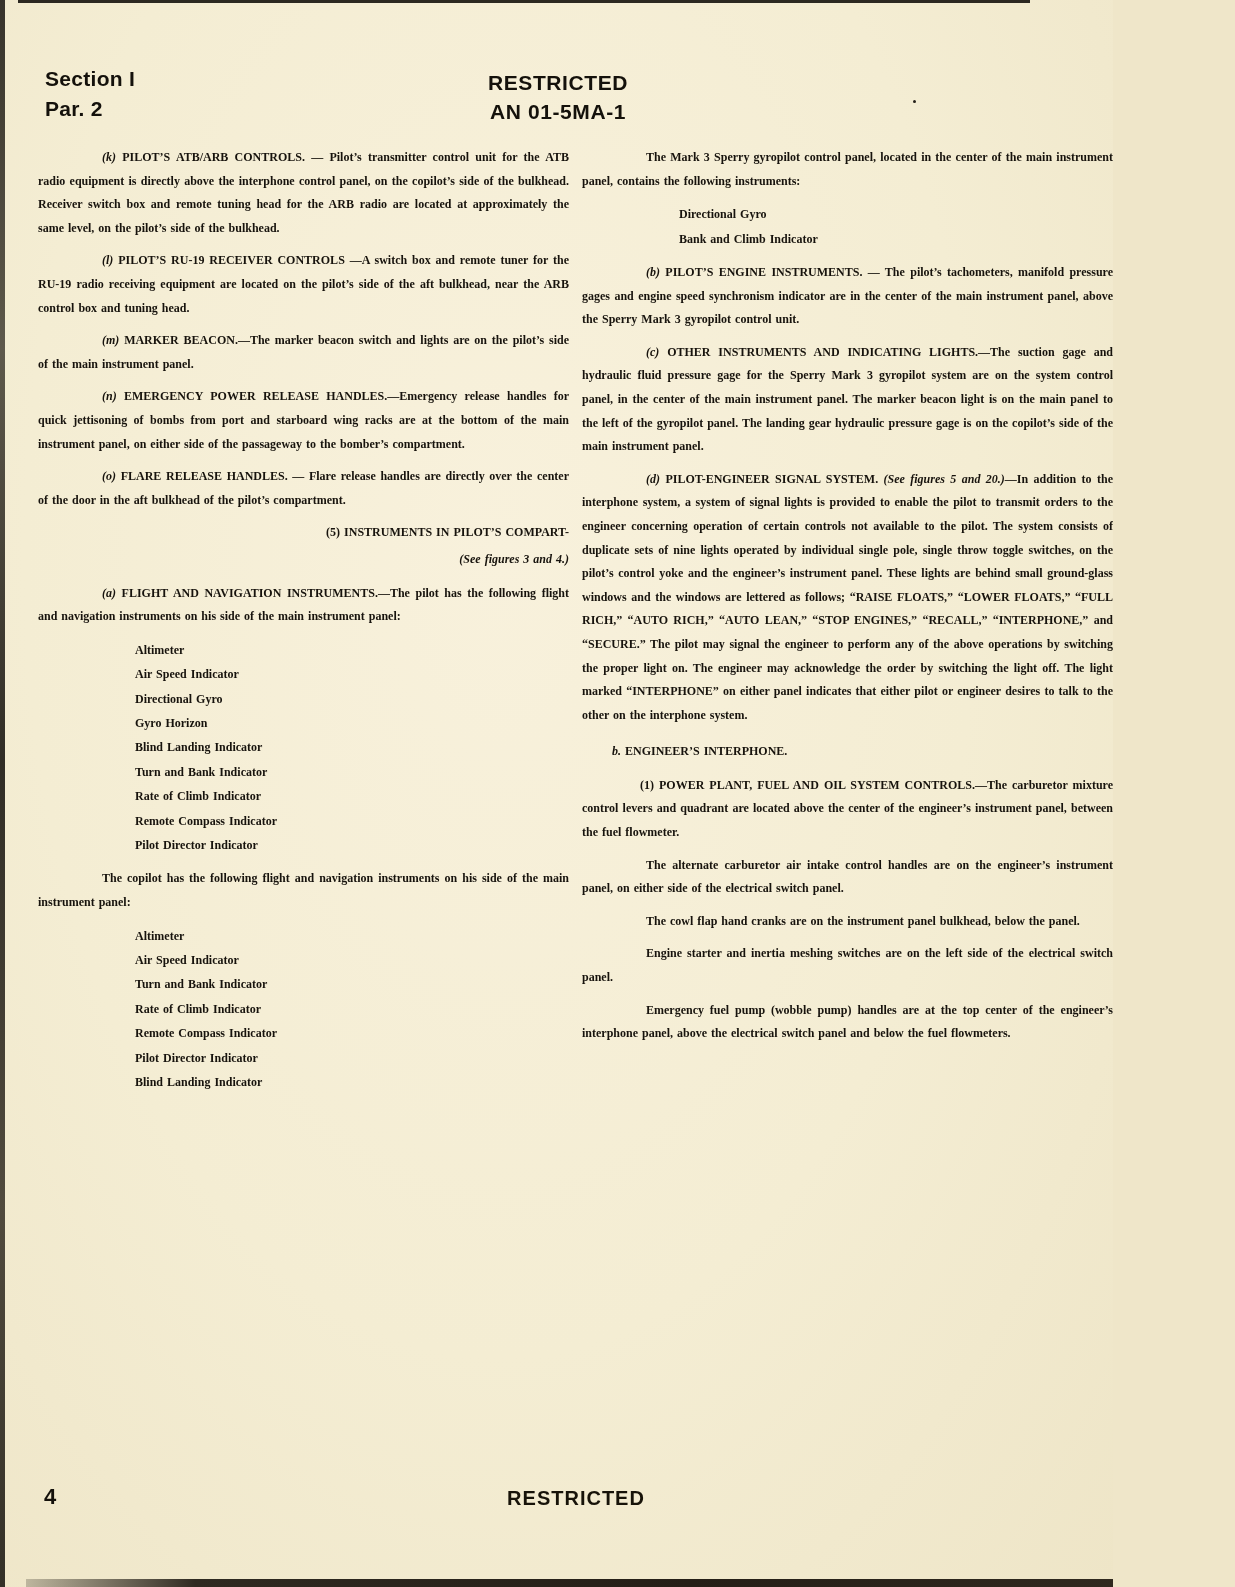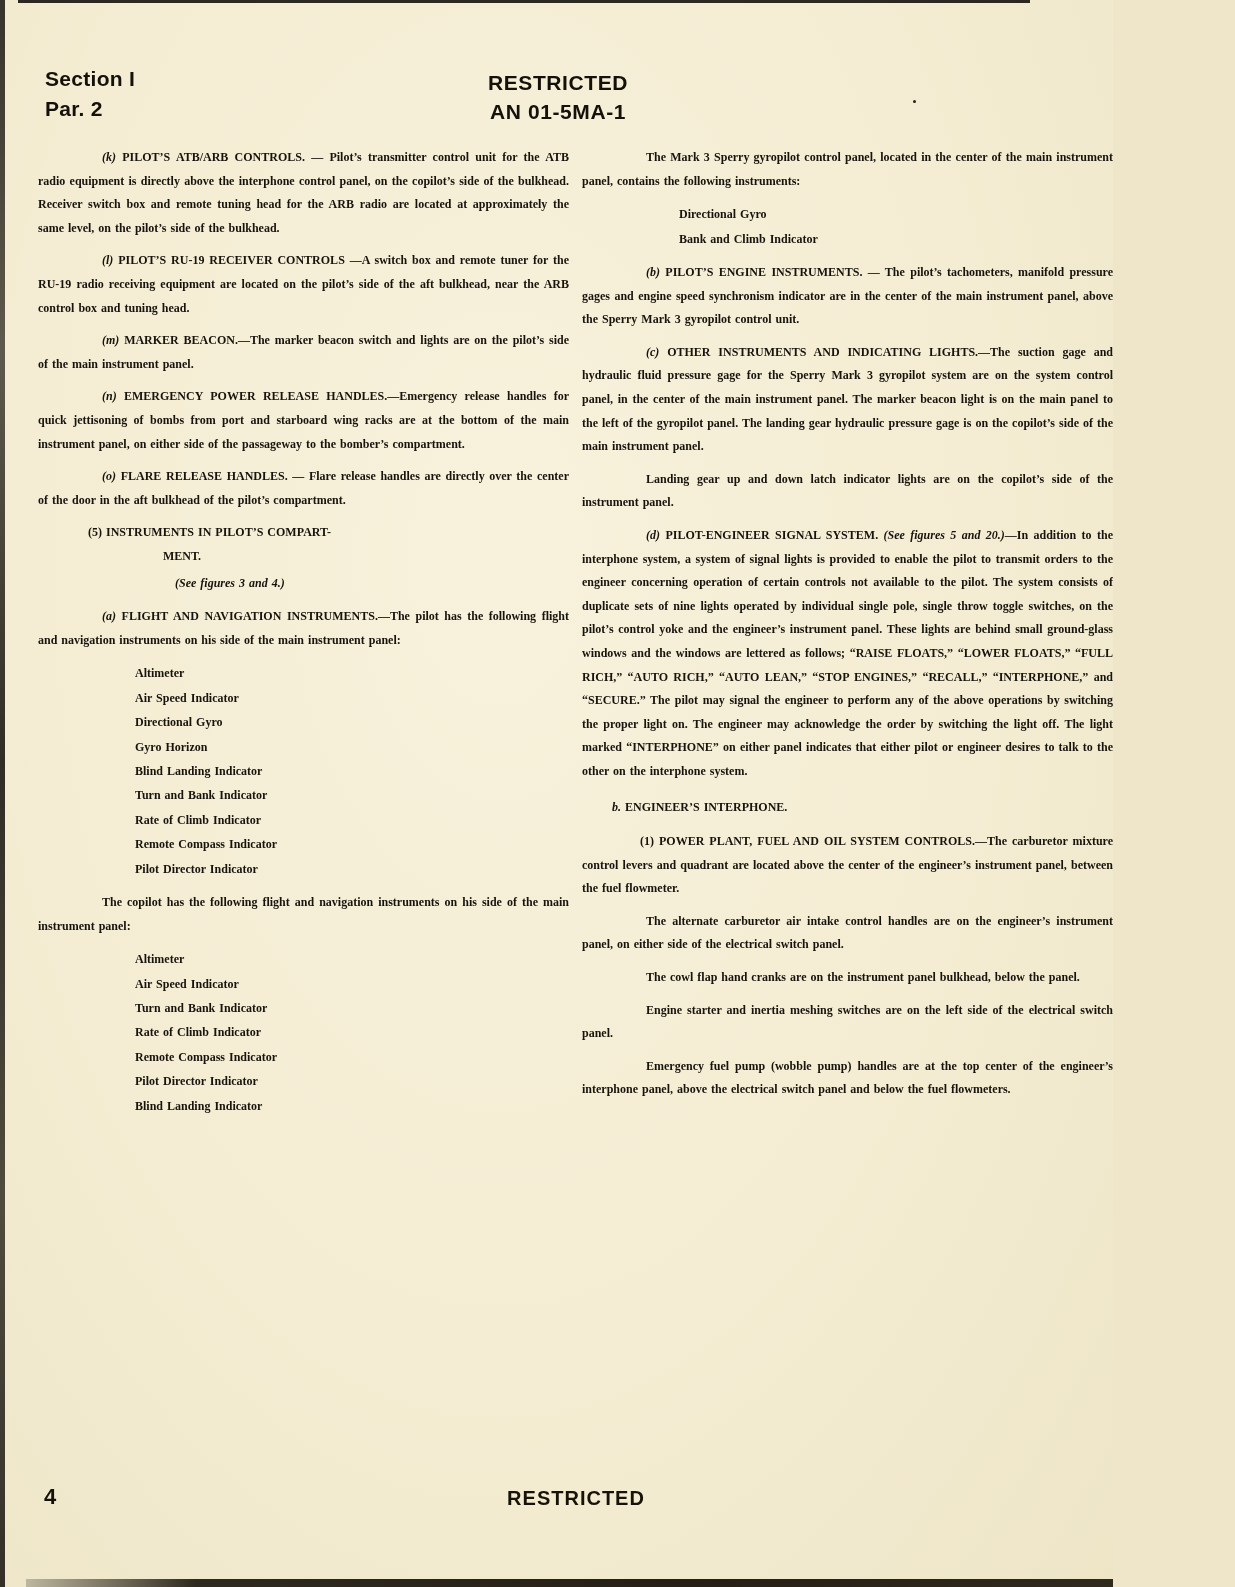--- a/index.html
+++ b/index.html
@@ -53,21 +53,21 @@
     text-align:justify; word-spacing:1px;
   }
   .col-left  { left:38px; }
   .col-right { left:582px; }
   .para { margin:0 0 9px 0; text-indent:64px; }
   .para.subhead { text-indent:30px; margin:13px 0 10px 0; }
   .para.numbered { text-indent:58px; }
   .it { font-style:italic; }
   .ilist { margin:1px 0 10px 97px; text-align:left; }
   .ilist-item { line-height:24.4px; }
-  .h5 { margin:7px 0 10px 0; text-align:left; }
+  .h5 { margin:7px 0 10px 0; text-align:right; }
   .h5-line1 { margin-left:50px; }
   .h5-line2 { margin-left:125px; }
   .h5-note  { font-style:italic; margin:3px 0 0 137px; }
 </style>
 </head>
 <body>
 
 <div class="page">
 
   <div class="edge-left"></div>
@@ -91,21 +91,20 @@
   </div>
 
   <div class="col col-left">
       <p class="para"><span class="it">(k) </span><span>PILOT’S ATB/ARB CONTROLS. — Pilot’s transmitter control unit for the ATB radio equipment is directly above the interphone control panel, on the copilot’s side of the bulkhead. Receiver switch box and remote tuning head for the ARB radio are located at approximately the same level, on the pilot’s side of the bulkhead.</span></p>
       <p class="para"><span class="it">(l) </span><span>PILOT’S RU-19 RECEIVER CONTROLS —A switch box and remote tuner for the RU-19 radio receiving equipment are located on the pilot’s side of the aft bulkhead, near the ARB control box and tuning head.</span></p>
       <p class="para"><span class="it">(m) </span><span>MARKER BEACON.—The marker beacon switch and lights are on the pilot’s side of the main instrument panel.</span></p>
       <p class="para"><span class="it">(n) </span><span>EMERGENCY POWER RELEASE HANDLES.—Emergency release handles for quick jettisoning of bombs from port and starboard wing racks are at the bottom of the main instrument panel, on either side of the passageway to the bomber’s compartment.</span></p>
       <p class="para"><span class="it">(o) </span><span>FLARE RELEASE HANDLES. — Flare release handles are directly over the center of the door in the aft bulkhead of the pilot’s compartment.</span></p>
       <div class="h5">
         <div class="h5-line1">(5) INSTRUMENTS IN PILOT’S COMPART-</div>
-        <div class="h5-line2">MENT.</div>
         <div class="h5-note">(See figures 3 and 4.)</div>
       </div>
       <p class="para"><span class="it">(a) </span><span>FLIGHT AND NAVIGATION INSTRUMENTS.—The pilot has the following flight and navigation instruments on his side of the main instrument panel:</span></p>
       <div class="ilist">
         <div class="ilist-item">Altimeter</div>
         <div class="ilist-item">Air Speed Indicator</div>
         <div class="ilist-item">Directional Gyro</div>
         <div class="ilist-item">Gyro Horizon</div>
         <div class="ilist-item">Blind Landing Indicator</div>
         <div class="ilist-item">Turn and Bank Indicator</div>
@@ -125,21 +124,20 @@
       </div>
     </div>
   <div class="col col-right">
       <p class="para"><span>The Mark 3 Sperry gyropilot control panel, located in the center of the main instrument panel, contains the following instruments:</span></p>
       <div class="ilist">
         <div class="ilist-item">Directional Gyro</div>
         <div class="ilist-item">Bank and Climb Indicator</div>
       </div>
       <p class="para"><span class="it">(b) </span><span>PILOT’S ENGINE INSTRUMENTS. — The pilot’s tachometers, manifold pressure gages and engine speed synchronism indicator are in the center of the main instrument panel, above the Sperry Mark 3 gyropilot control unit.</span></p>
       <p class="para"><span class="it">(c) </span><span>OTHER INSTRUMENTS AND INDICATING LIGHTS.—The suction gage and hydraulic fluid pressure gage for the Sperry Mark 3 gyropilot system are on the system control panel, in the center of the main instrument panel. The marker beacon light is on the main panel to the left of the gyropilot panel. The landing gear hydraulic pressure gage is on the copilot’s side of the main instrument panel.</span></p>
-      <p class="para"><span>Landing gear up and down latch indicator lights are on the copilot’s side of the instrument panel.</span></p>
       <p class="para"><span class="it">(d) </span><span>PILOT-ENGINEER SIGNAL SYSTEM. </span><span class="it">(See figures 5 and 20.)</span><span>—In addition to the interphone system, a system of signal lights is provided to enable the pilot to transmit orders to the engineer concerning operation of certain controls not available to the pilot. The system consists of duplicate sets of nine lights operated by individual single pole, single throw toggle switches, on the pilot’s control yoke and the engineer’s instrument panel. These lights are behind small ground-glass windows and the windows are lettered as follows; “RAISE FLOATS,” “LOWER FLOATS,” “FULL RICH,” “AUTO RICH,” “AUTO LEAN,” “STOP ENGINES,” “RECALL,” “INTERPHONE,” and “SECURE.” The pilot may signal the engineer to perform any of the above operations by switching the proper light on. The engineer may acknowledge the order by switching the light off. The light marked “INTERPHONE” on either panel indicates that either pilot or engineer desires to talk to the other on the interphone system.</span></p>
       <p class="para subhead"><span class="it">b. </span><span>ENGINEER’S INTERPHONE.</span></p>
       <p class="para numbered"><span>(1) POWER PLANT, FUEL AND OIL SYSTEM CONTROLS.—The carburetor mixture control levers and quadrant are located above the center of the engineer’s instrument panel, between the fuel flowmeter.</span></p>
       <p class="para"><span>The alternate carburetor air intake control handles are on the engineer’s instrument panel, on either side of the electrical switch panel.</span></p>
       <p class="para"><span>The cowl flap hand cranks are on the instrument panel bulkhead, below the panel.</span></p>
       <p class="para"><span>Engine starter and inertia meshing switches are on the left side of the electrical switch panel.</span></p>
       <p class="para"><span>Emergency fuel pump (wobble pump) handles are at the top center of the engineer’s interphone panel, above the electrical switch panel and below the fuel flowmeters.</span></p>
     </div>
 
   <div class="ftr-page">4</div>

